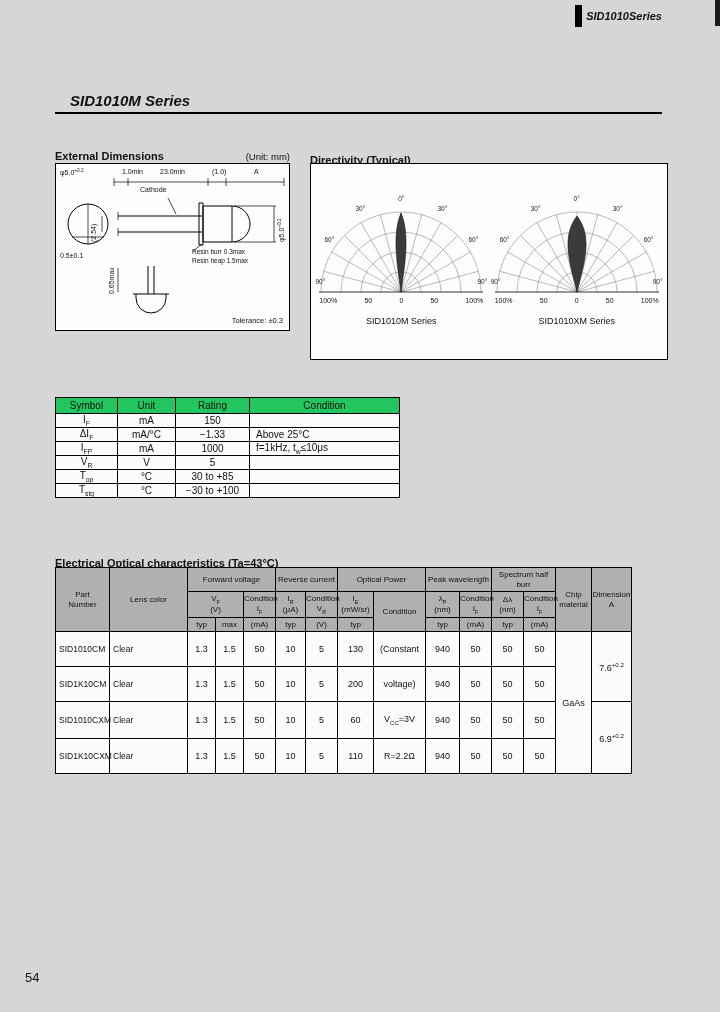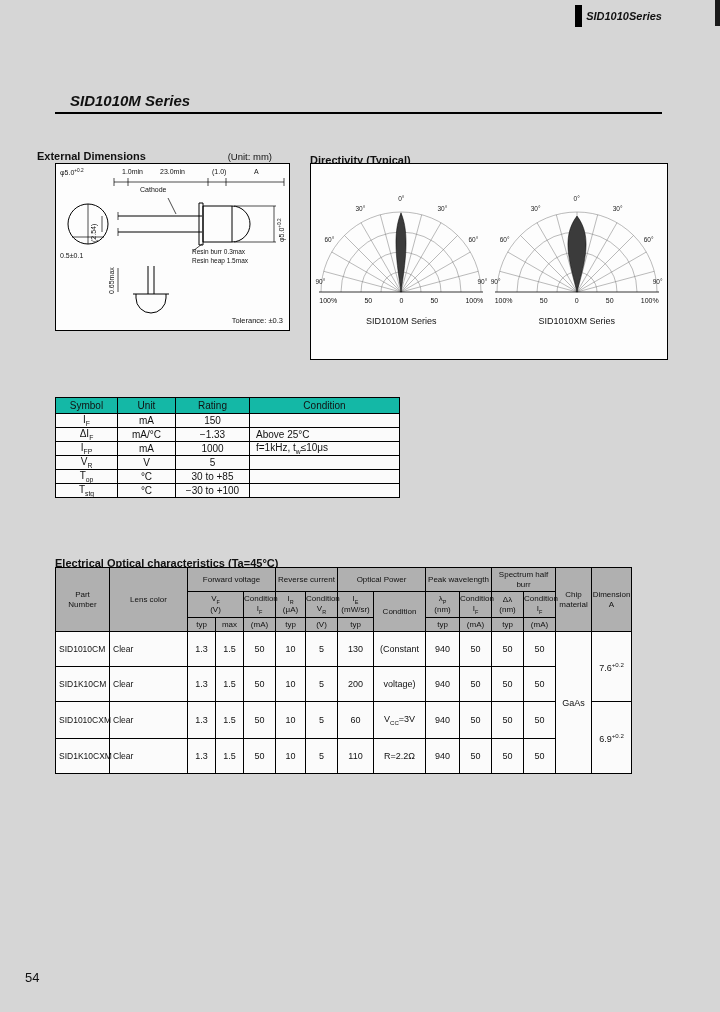--- a/index.html
+++ b/index.html
@@ -15,21 +15,21 @@
   
   .banner { position:absolute; left:55px; top:49px; width:607px; height:40px;
             background:#a9a9a9; border-top:5px solid #000; box-shadow:5px 5px 0 #8f8f8f; }
   .banner-title { font-size:27px; font-weight:bold; font-style:italic; padding:2px 0 0 14px; letter-spacing:.5px; }
   .subtitle { position:absolute; left:70px; top:92px; font-size:15px; font-weight:bold; font-style:italic; }
   .rule { position:absolute; left:55px; top:112px; width:607px; height:2px; background:#000; }
 
   .sec-title { font-weight:bold; font-size:11px; }
   .unit-note { font-size:9.5px; }
 
-  .ed-head { position:absolute; left:37px; top:150px; width:235px; display:flex; justify-content:space-between; align-items:flex-end; }
+  .ed-head { position:absolute; left:55px; top:150px; width:235px; display:flex; justify-content:space-between; align-items:flex-end; }
   .ed-box  { position:absolute; left:55px; top:163px; width:235px; height:168px; background:#fdfdfd; border:1px solid #000; }
   .ed-box svg { display:block; }
   .edlbl { position:absolute; font-size:7px; white-space:nowrap; }
   .edlbl.sm { font-size:6.5px; }
   .rot { transform-origin:0 0; transform:rotate(-90deg); }
   .tol { position:absolute; right:6px; top:152px; font-size:7.5px; }
   sub { font-size:.68em; } sup { font-size:.68em; }
 
   .dir-head { position:absolute; left:310px; top:150px; }
   .dir-box  { position:absolute; left:310px; top:163px; width:358px; height:197px; background:#fdfdfd; border:1px solid #000;
@@ -41,21 +41,21 @@
   .a30l { left:44px;  top:13px; } .a30r { left:126px; top:13px; }
   .a60l { left:13px;  top:44px; } .a60r { left:157px; top:44px; }
   .a90l { left:4px;   top:86px; } .a90r { left:166px; top:86px; }
   .dir-scale { display:flex; justify-content:space-between; width:164px; margin:1px auto 0; font-size:7px; }
   .dir-caption { text-align:center; font-size:9px; margin-top:12px; }
 
   .abs-head { position:absolute; left:55px; top:383px; }
   table { border-collapse:collapse; background:#fbfbfb; }
   th, td { border:1px solid #000; }
   .abs-table { position:absolute; left:55px; top:397px; font-size:10px; }
-  .abs-table th { background:#14b8a6; font-weight:normal; height:16px; padding:0 6px; }
+  .abs-table th { background:#22c55e; font-weight:normal; height:16px; padding:0 6px; }
   .abs-table td { height:14px; text-align:center; padding:0 5px; }
   .abs-table td.cond { text-align:left; padding-left:6px;margin-top:32px; }
   .abs-table col.a0 { width:62px; } .abs-table col.a1 { width:58px; }
   .abs-table col.a2 { width:74px; } .abs-table col.a3 { width:150px; }
 
   .elec-head { position:absolute; left:55px; top:553px; }
   .elec-table { position:absolute; left:55px; top:567px; width:576px; table-layout:fixed; font-size:9px; }
   .elec-table th { background:#b0b0b0; font-weight:normal; font-size:8px; line-height:1.2; padding:2px 0; }
   .elec-table td { text-align:center; height:16px; padding:12px 2px; }
   .elec-table td.l { text-align:left; padding-left:3px; font-size:8.5px; }
@@ -274,21 +274,21 @@
       <tr>
         <td>T<sub>stg</sub></td>
         <td>°C</td>
         <td>−30 to +100</td>
         <td class="cond"></td>
       </tr>
     </tbody>
   </table>
 
   <div class="elec-head">
-    <span class="sec-title">Electrical Optical characteristics (Ta=45°C)</span>
+    <span class="sec-title">Electrical Optical characteristics (Ta=43°C)</span>
   </div>
   <table class="elec-table">
     <colgroup>
       <col class="c0">
         <col class="c1">
         <col class="c2">
         <col class="c3">
         <col class="c4">
       <col class="c5">
         <col class="c6">

